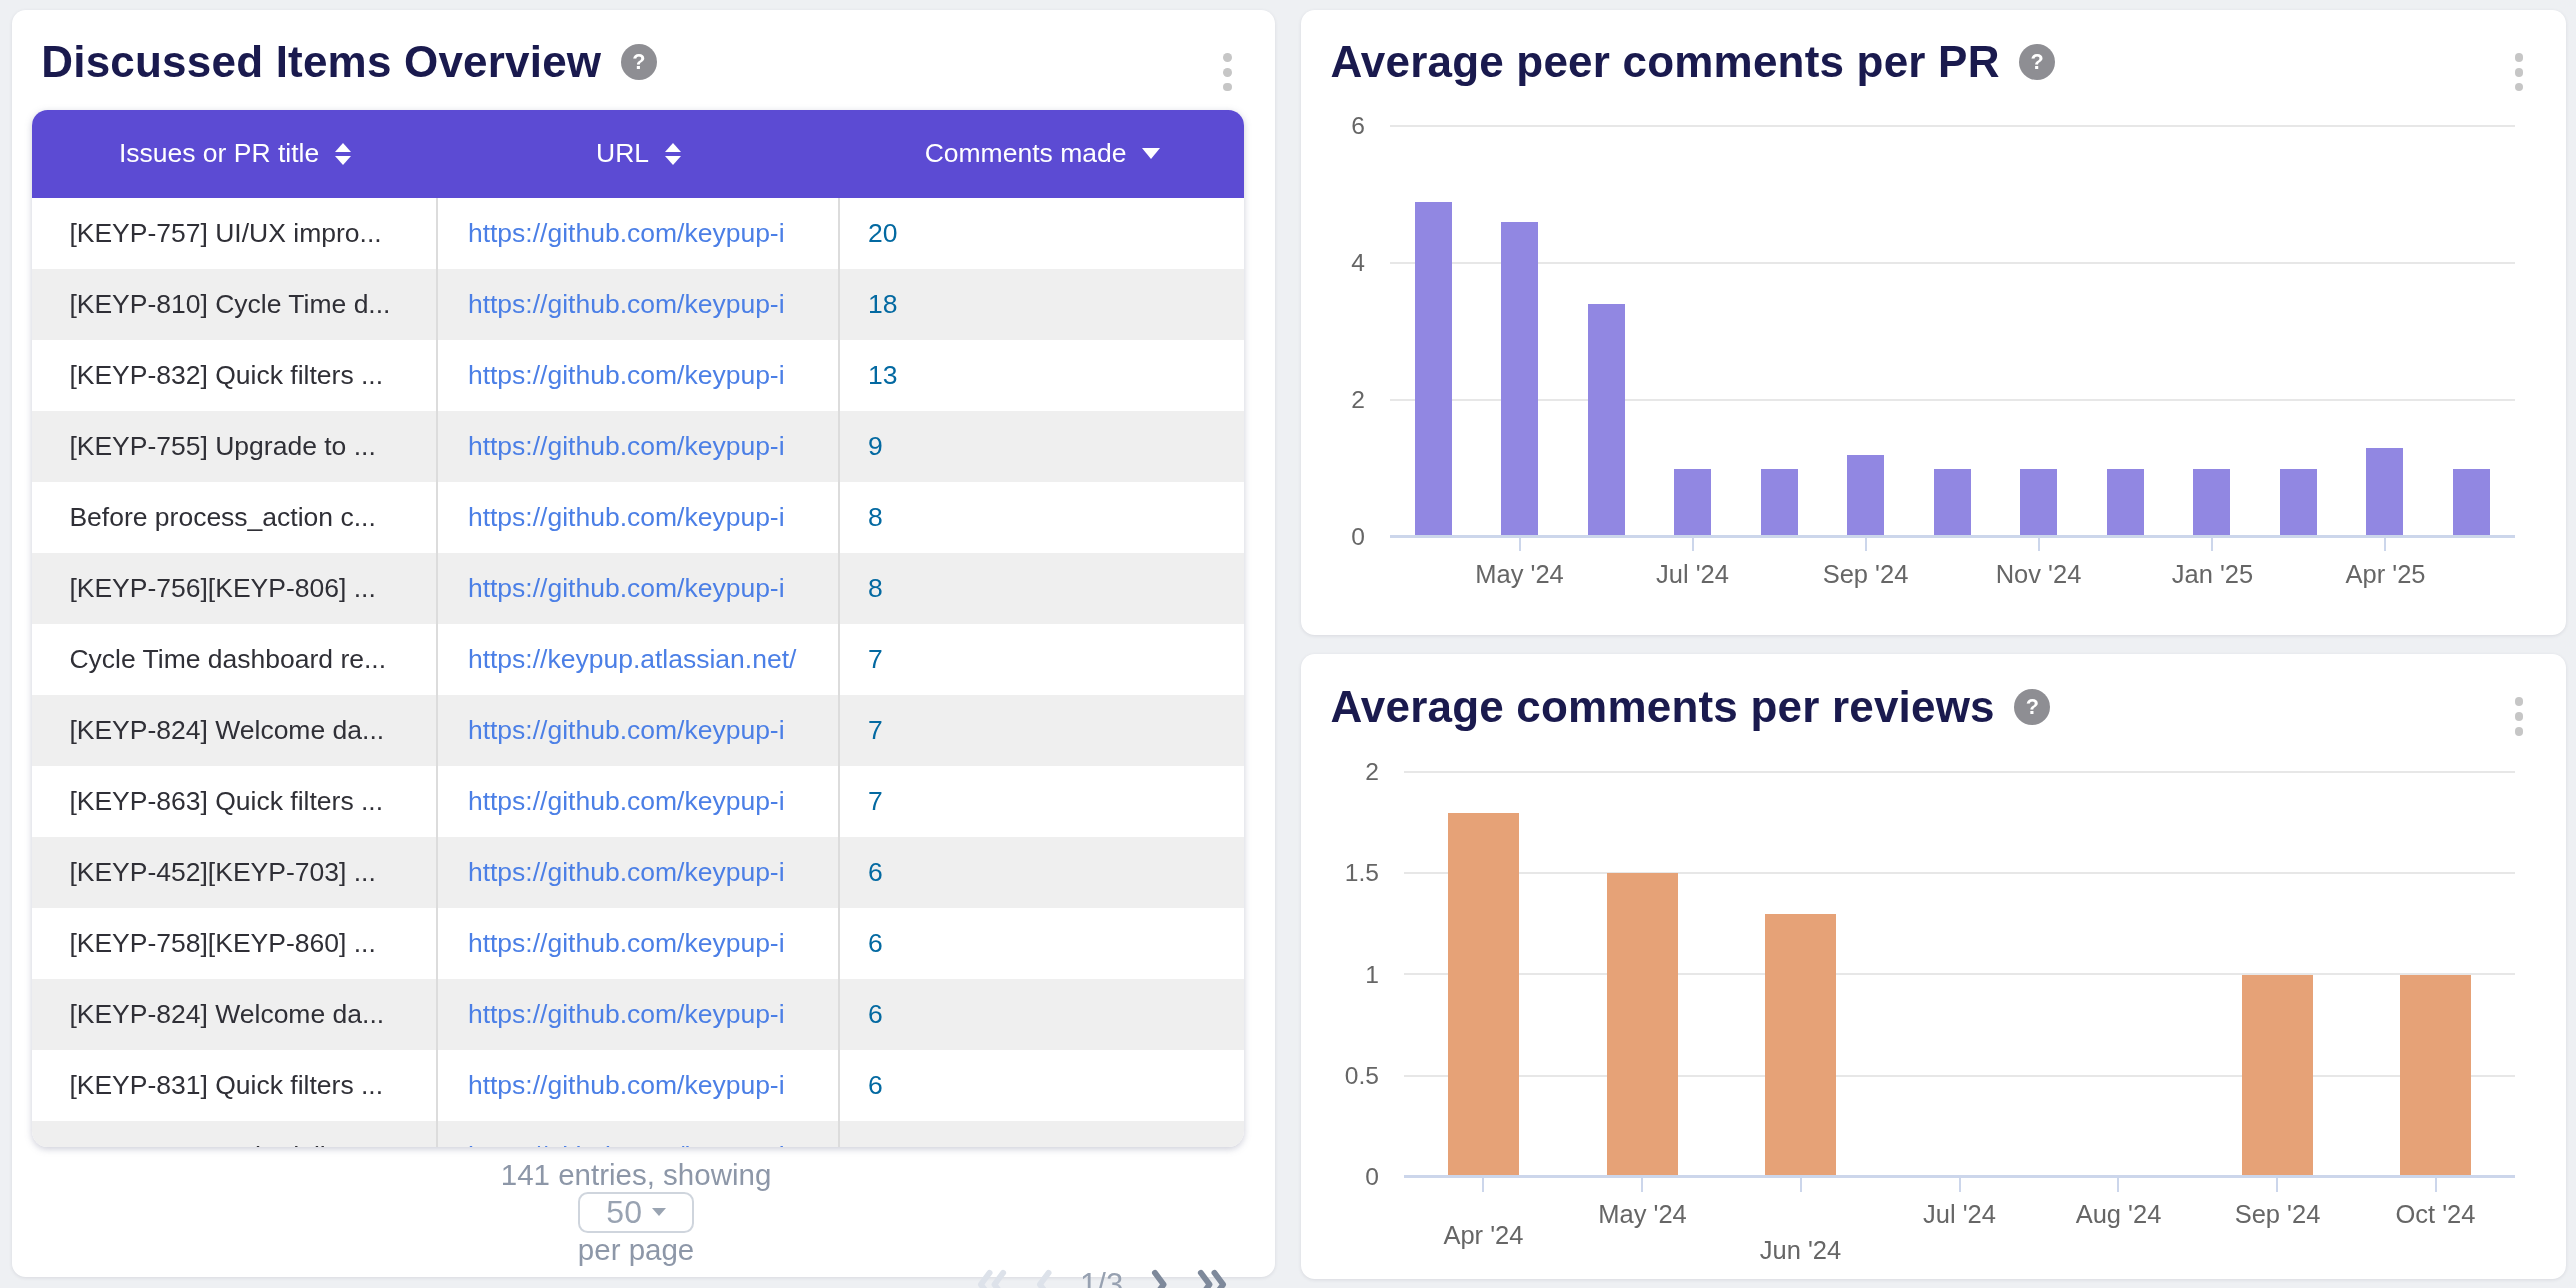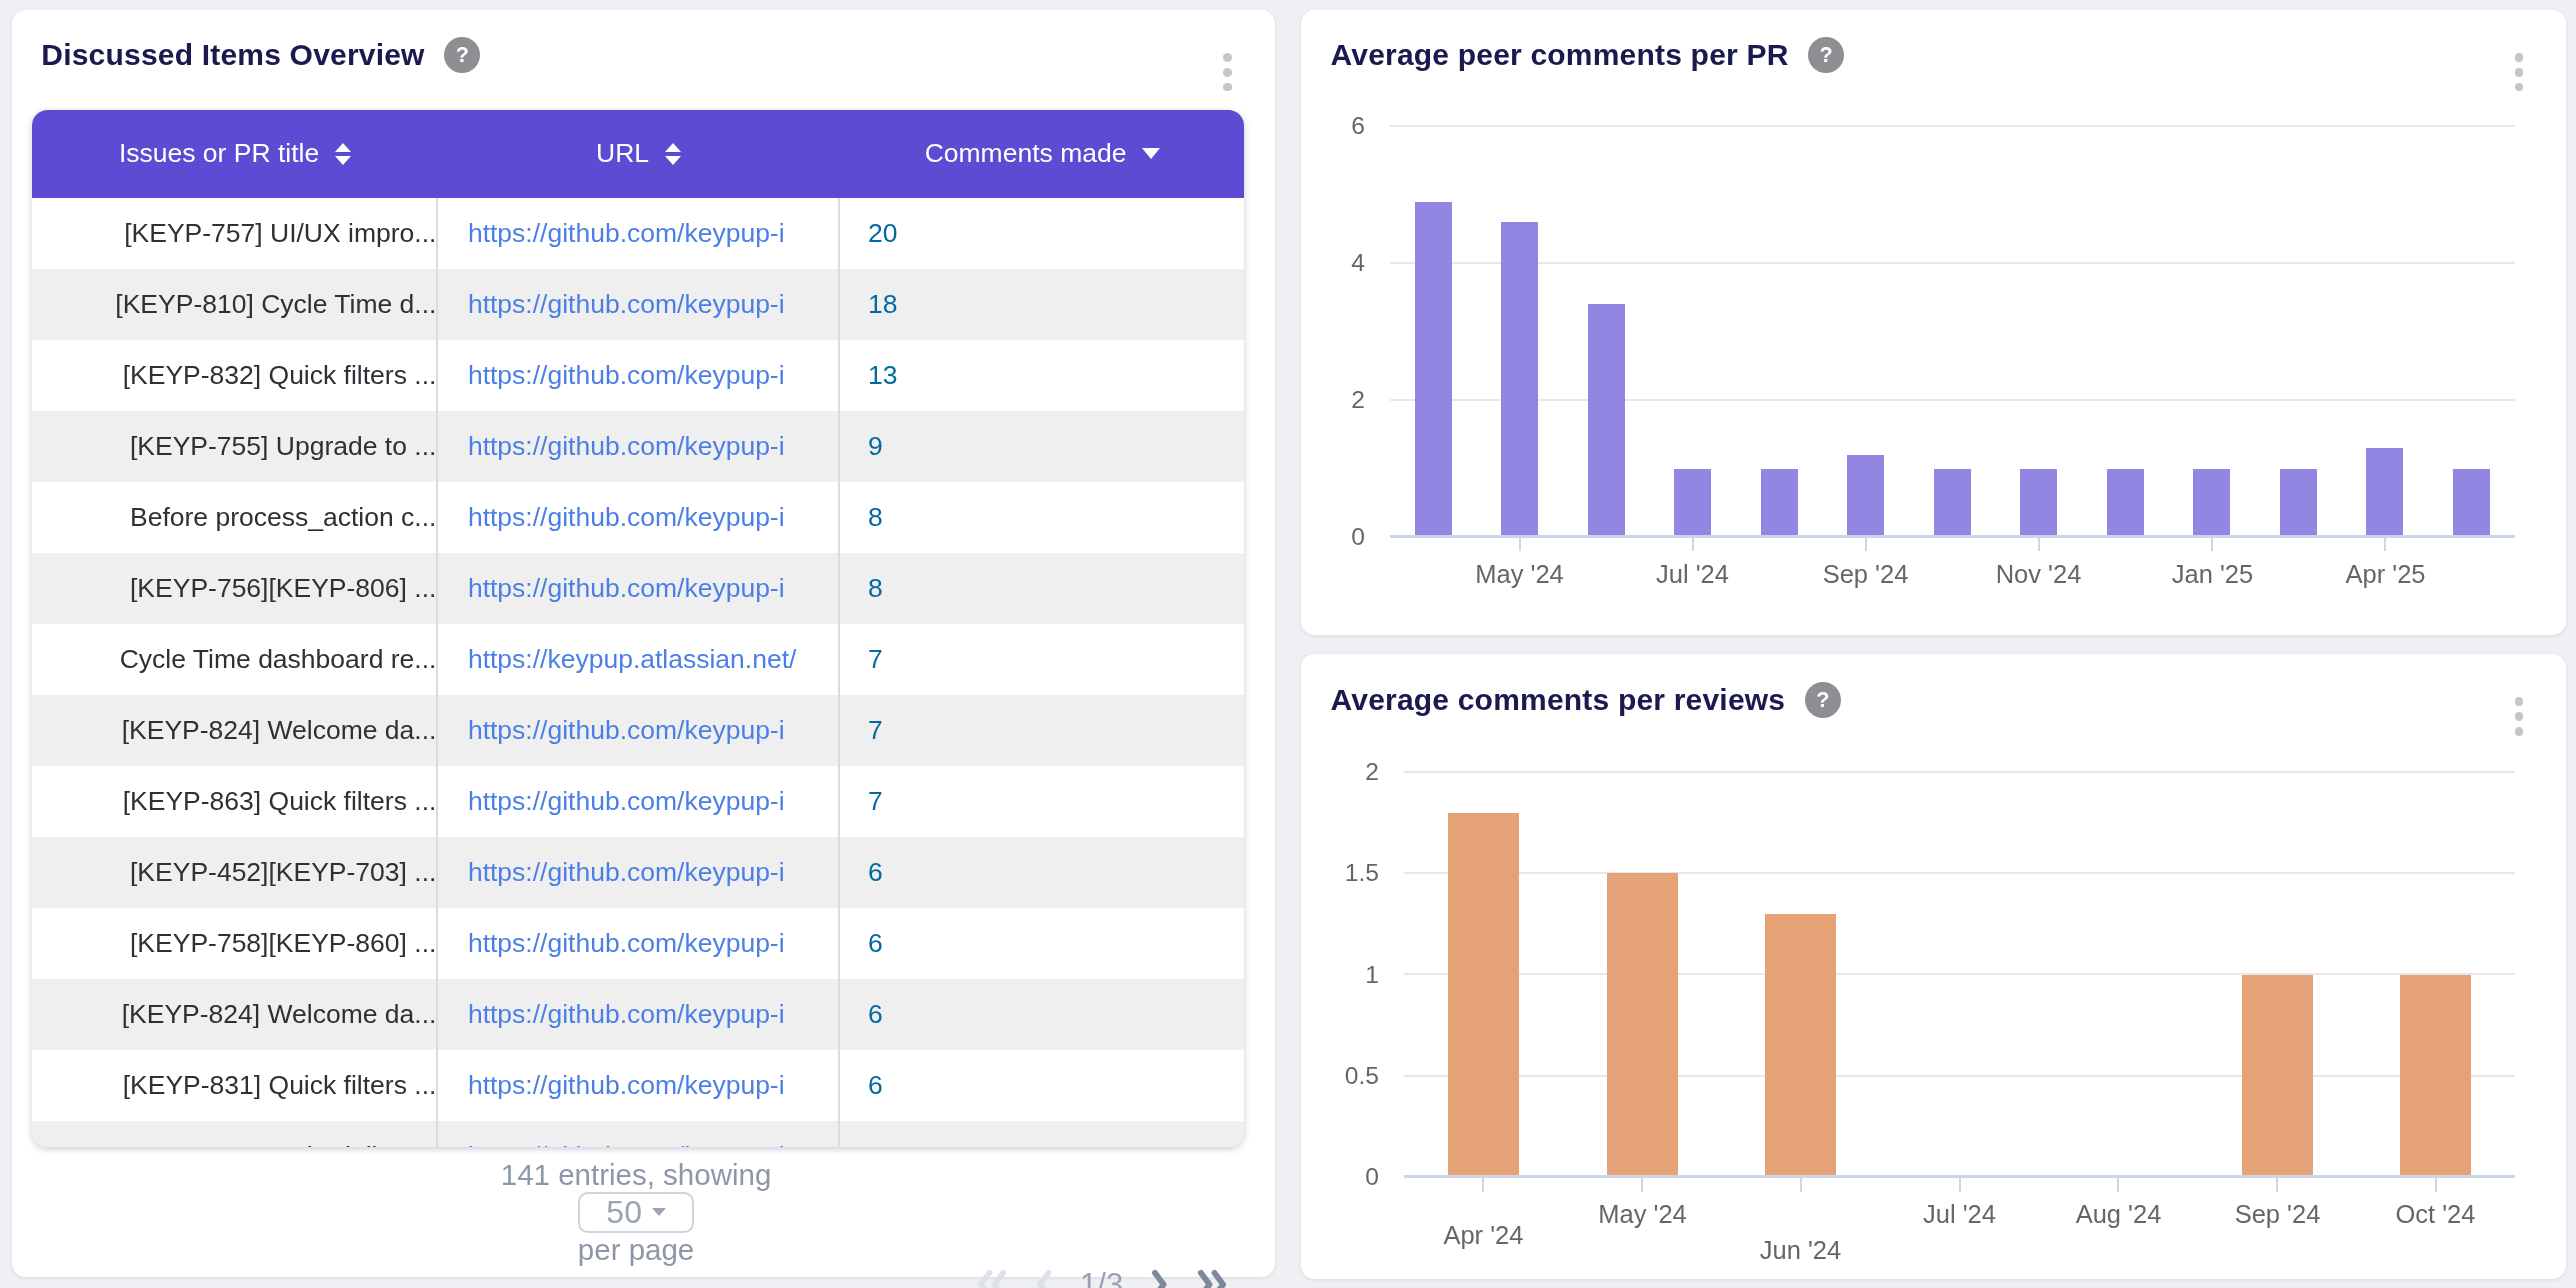--- a/index.html
+++ b/index.html
@@ -8,21 +8,21 @@
   .page { position:relative; width:2576px; height:1289px; }
 
   .card { position:absolute; background:#ffffff; border-radius:13.8px;
           box-shadow:0 1px 3.9px rgba(25,30,60,.10); }
   .card-table  { left:11.8px;   top:9.8px;  width:1263px; height:1267px; }
   .card-chart1 { left:1301px; top:9.8px;  width:1265px; height:625px; }
   .card-chart2 { left:1301px; top:654px; width:1265px; height:625px; }
 
   .card-head { position:absolute; left:29.5px; top:27.5px; right:88px;
                display:flex; align-items:center; gap:19.6px; }
-  .card-title { font-size:30px; font-weight:700; color:#1a1a4e; letter-spacing:0.2px; }
+  .card-title { font-size:44px; font-weight:700; color:#1a1a4e; letter-spacing:0.2px; }
   .help-btn { width:36px; height:36px; border-radius:50%; border:none; background:#8e8e93;
               color:#ffffff; font-size:21.6px; font-weight:700; line-height:36px; text-align:center;
               cursor:pointer; flex:0 0 auto; }
   .kebab-btn { position:absolute; right:27.5px; top:33px; width:39px; height:59px; border:none;
                background:transparent; display:flex; flex-direction:column; align-items:center;
                justify-content:center; gap:5.9px; cursor:pointer; }
   .kebab-btn i { width:8.8px; height:8.8px; border-radius:50%; background:#c6c6c6; }
 
   
   .tablebox { position:absolute; left:20.6px; top:100px; width:1212px; height:1037px;
@@ -36,21 +36,21 @@
   .sic { display:inline-flex; flex-direction:column; gap:3.9px; }
   .tri-up   { width:0; height:0; border-left:8.8px solid transparent; border-right:8.8px solid transparent;
               border-bottom:9.8px solid #ffffff; }
   .tri-down { width:0; height:0; border-left:8.8px solid transparent; border-right:8.8px solid transparent;
               border-top:9.8px solid #ffffff; }
   .tri-down.big { border-left-width:9.8px; border-right-width:9.8px; border-top-width:11.8px; }
   tbody tr { height:71px; background:#ffffff; }
   tbody tr:nth-child(even) { background:#efefef; }
   tbody td { font-size:26.5px; color:#2f2f36; white-space:nowrap; overflow:hidden; }
   tbody td + td { border-left:2px solid #dcdcdc; }
-  td.cell-title    { padding-left:37px;text-align:right; }
+  td.cell-title    { padding-left:37px; }
   td.cell-url      { padding-left:29.5px; }
   td.cell-comments { padding-left:27.5px; color:#0369a1; }
   td.cell-url a { color:#4b7fe6; text-decoration:none; }
 
   
   .tfoot { position:absolute; left:29.5px; right:44px; top:1148px; height:102px;
            display:flex; align-items:center; color:#8d97a8; font-size:29.5px;flex-direction:column; }
   .pagesize { margin:0 25.5px; width:116px; height:81px; border:2px solid #cfd5dd; border-radius:9.8px;
               background:#ffffff; display:inline-flex; align-items:center; justify-content:center;
               gap:9.8px; font-size:32px; color:#99a3b2; cursor:pointer;

